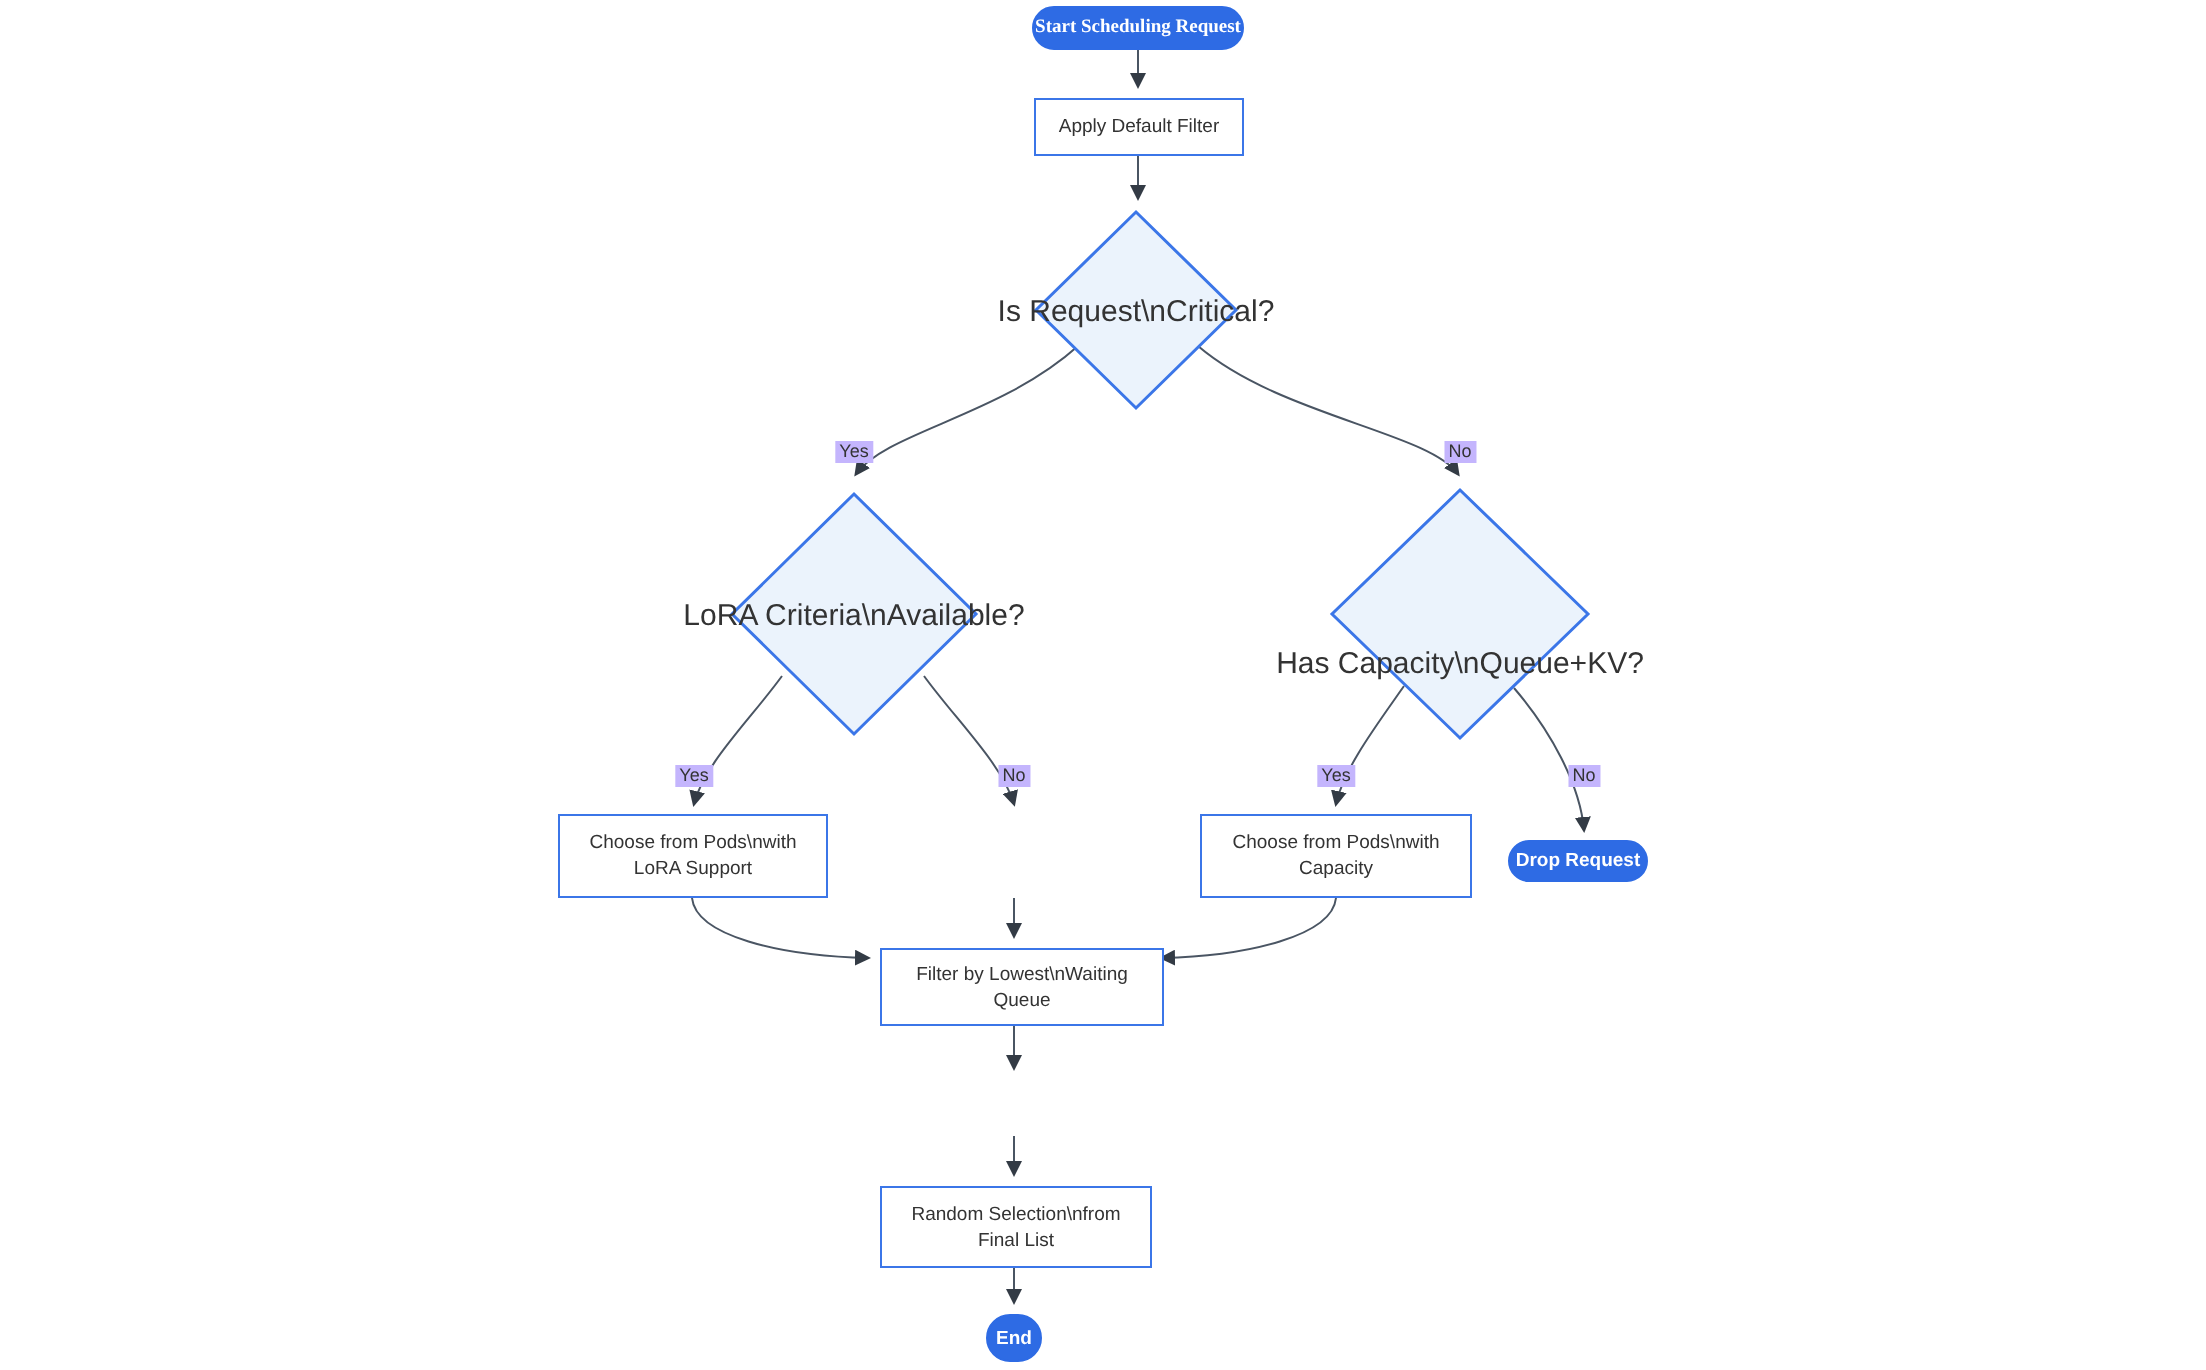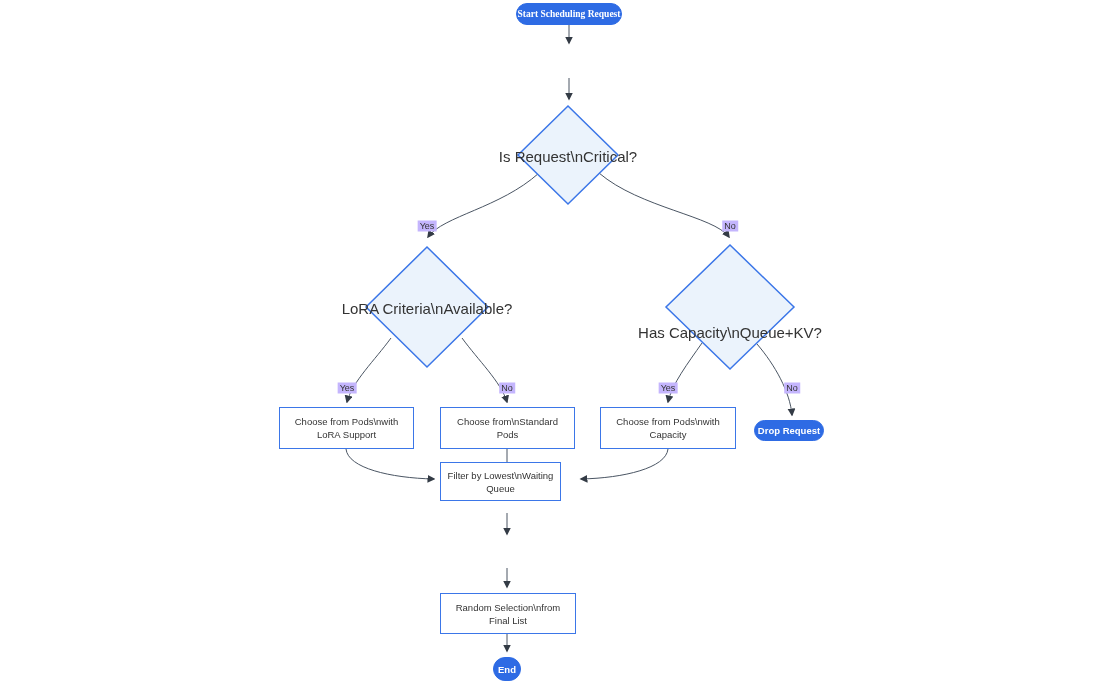--- a/index.html
+++ b/index.html
@@ -77,45 +77,44 @@
       <polygon points="568,106 618,155 568,204 518,155"></polygon>
       <polygon points="427,247 488,307 427,367 366,307"></polygon>
       <polygon points="730,245 794,307 730,369 666,307"></polygon>
     </g>
   </svg>
 
   <div class="node pill-node" style="left:516px;top:3px;width:106px;height:22px;font-family:Liberation Serif, serif;">
     <span class="line">Start Scheduling Request</span>
   </div>
 
+  <div class="node rect-node" style="left:517px;top:49px;width:105px;height:29px;">
+    <span class="line">Apply Default Filter</span>
+  </div>
 
   <div class="diamond-label" style="left:568px;top:156px;">Is Request\nCritical?</div>
   <div class="diamond-label" style="left:427px;top:308px;">LoRA Criteria\nAvailable?</div>
   <div class="diamond-label" style="left:730px;top:308px;margin-top:24px;">Has Capacity\nQueue+KV?</div>
 
   <div class="node rect-node" style="left:279px;top:407px;width:135px;height:42px;">
     <span class="line">Choose from Pods\nwith</span>
     <span class="line">LoRA Support</span>
   </div>
 
-  <div class="node rect-node" style="left:440px;top:407px;width:135px;height:42px;">
-    <span class="line">Choose from\nStandard</span>
-    <span class="line">Pods</span>
-  </div>
 
   <div class="node rect-node" style="left:600px;top:407px;width:136px;height:42px;">
     <span class="line">Choose from Pods\nwith</span>
     <span class="line">Capacity</span>
   </div>
 
   <div class="node pill-node" style="left:754px;top:420px;width:70px;height:21px;">
     <span class="line">Drop Request</span>
   </div>
 
-  <div class="node rect-node" style="left:440px;top:462px;width:121px;height:39px;">
+  <div class="node rect-node" style="left:440px;top:474px;width:142px;height:39px;">
     <span class="line">Filter by Lowest\nWaiting</span>
     <span class="line">Queue</span>
   </div>
 
 
   <div class="node rect-node" style="left:440px;top:593px;width:136px;height:41px;">
     <span class="line">Random Selection\nfrom</span>
     <span class="line">Final List</span>
   </div>
 

